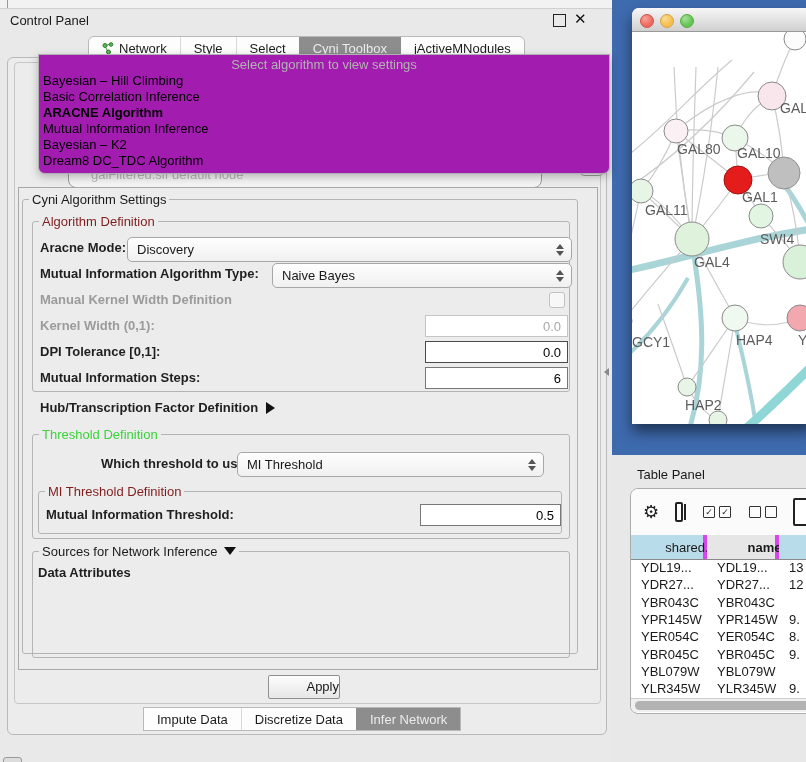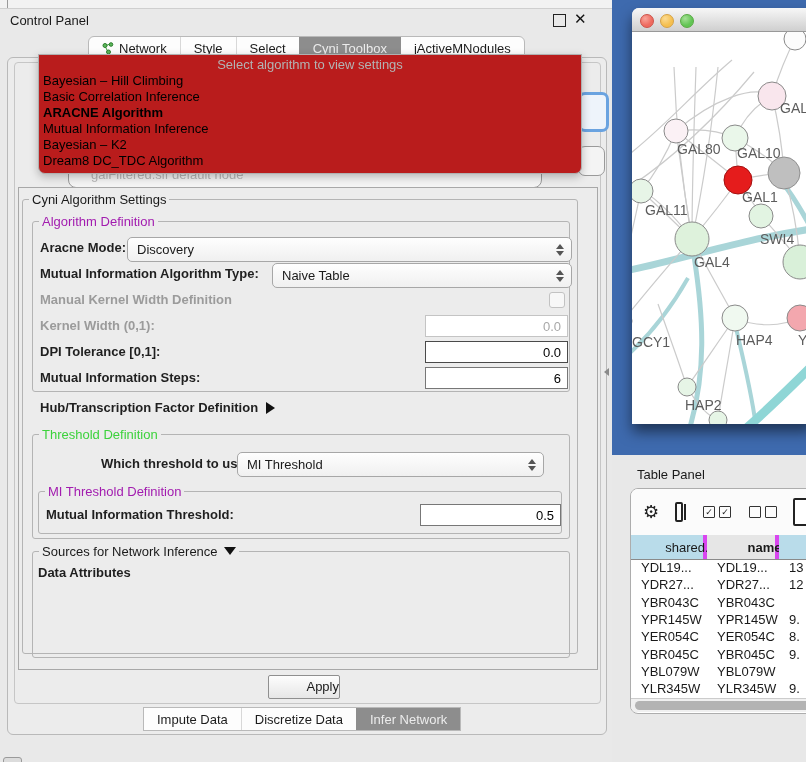--- a/index.html
+++ b/index.html
@@ -28,32 +28,32 @@
   .tab.active + .tab{border-left-color:#8d8d8d;}
   .net-ico{margin-right:5px;display:inline-flex;}
 
   
   #frag-combo{left:68px;top:148px;width:472px;height:38px;border:1px solid #9a9a9a;border-radius:8px;background:#f4f4f4;z-index:1;}
   #frag-combo span{position:absolute;left:22px;top:18px;color:#b7b7b7;}
   #frag-blue{left:578px;top:92px;width:25px;height:34px;border:3px solid #6aa3e0;border-radius:7px;background:#eef4fb;z-index:1;}
   #frag-gray{left:578px;top:146px;width:25px;height:28px;border:1px solid #9a9a9a;border-radius:7px;background:#f4f4f4;z-index:1;}
 
   
-  #algo-dd{left:38px;top:54px;width:542px;height:118px;background:#b91c1c;border:1px solid #b0b0b0;
-           border-radius:0 0 7px 7px;box-shadow:0 3px 8px rgba(0,0,0,.25);z-index:6;}
+  #algo-dd{left:38px;top:54px;width:542px;height:118px;background:#a21caf;border:1px solid #b0b0b0;
+           border-radius:0 0 7px 7px;box-shadow:0 3px 8px rgba(0,0,0,.25);z-index:6;padding-left:28px;}
   #algo-prompt{position:absolute;left:0;top:2px;width:100%;text-align:center;color:#b3b3b3;}
   #algo-list{position:absolute;left:4px;top:18px;right:4px;}
   .dd-item{height:16px;line-height:16px;color:#000;}
   .dd-item.bold{font-weight:bold;}
 
   
   #viewport{left:18px;top:187px;width:578px;height:481px;border:1px solid #a8a8a8;background:#ececec;z-index:2;overflow:hidden;}
   .grp{position:absolute;border:1px solid #b4b4b4;border-radius:3px;margin:0;padding:0;}
   .grp > legend{margin-left:6px;padding:0 3px;font-size:13px;}
-  .legend-blue{color:#a21caf;margin-top:9px;}
+  .legend-blue{color:#7f1d1d;margin-top:9px;}
   .legend-green{color:#3cd23c;}
   .lbl{position:absolute;font-weight:bold;color:#1f1f1f;white-space:nowrap;}
   .lbl.dis{color:#9b9b9b;}
   .combo{position:absolute;background:linear-gradient(#fefefe,#f0f0f0);border:1px solid #a7a7a7;border-radius:5px;
          display:flex;align-items:center;padding:0 20px 0 9px;}
   .spin{position:absolute;right:7px;top:50%;transform:translateY(-50%);display:flex;flex-direction:column;gap:2px;}
   .spin i{display:block;width:0;height:0;border-left:4px solid transparent;border-right:4px solid transparent;}
   .spin .up{border-bottom:5px solid #555;}
   .spin .dn{border-top:5px solid #555;}
   .tf{position:absolute;background:#fff;text-align:right;padding:0 6px;font-size:13px;
@@ -176,21 +176,21 @@
     <span class="lbl" style="left:21px;top:52px;">Aracne Mode:</span>
     <div class="combo" style="left:108px;top:49px;width:414px;height:23px;">
       <span>Discovery</span>
       <span class="spin">
           <i class="up"></i>
           <i class="dn"></i>
         </span>
     </div>
     <span class="lbl" style="left:21px;top:78px;">Mutual Information Algorithm Type:</span>
     <div class="combo" style="left:253px;top:75px;width:269px;height:23px;">
-      <span>Naive Table</span>
+      <span>Naive Bayes</span>
       <span class="spin">
           <i class="up"></i>
           <i class="dn"></i>
         </span>
     </div>
     <span class="lbl dis" style="left:21px;top:104px;">Manual Kernel Width Definition</span>
     <div class="cb" style="left:530px;top:104px;"></div>
     <span class="lbl dis" style="left:21px;top:130px;">Kernel Width (0,1):</span>
     <input class="tf" style="left: 406px; top: 127px; width: 143px; height: 22px; border: 1px solid rgb(196, 196, 196); color: rgb(168, 168, 168);" readonly="" value="0.0">
     <span class="lbl" style="left:21px;top:156px;">DPI Tolerance [0,1]:</span>

